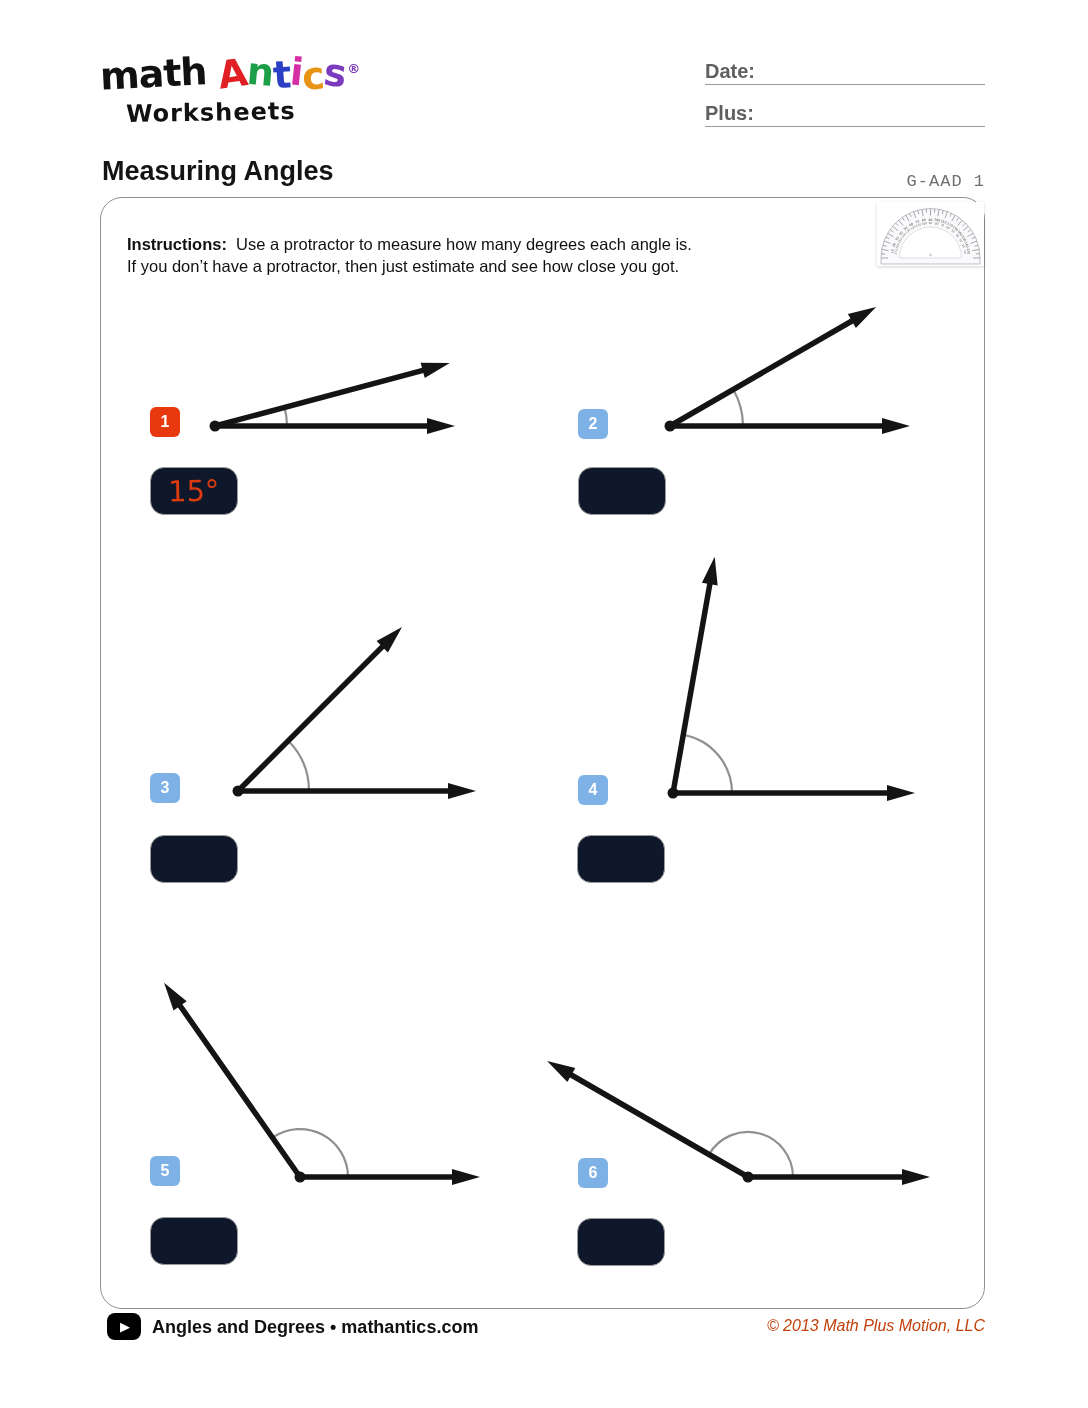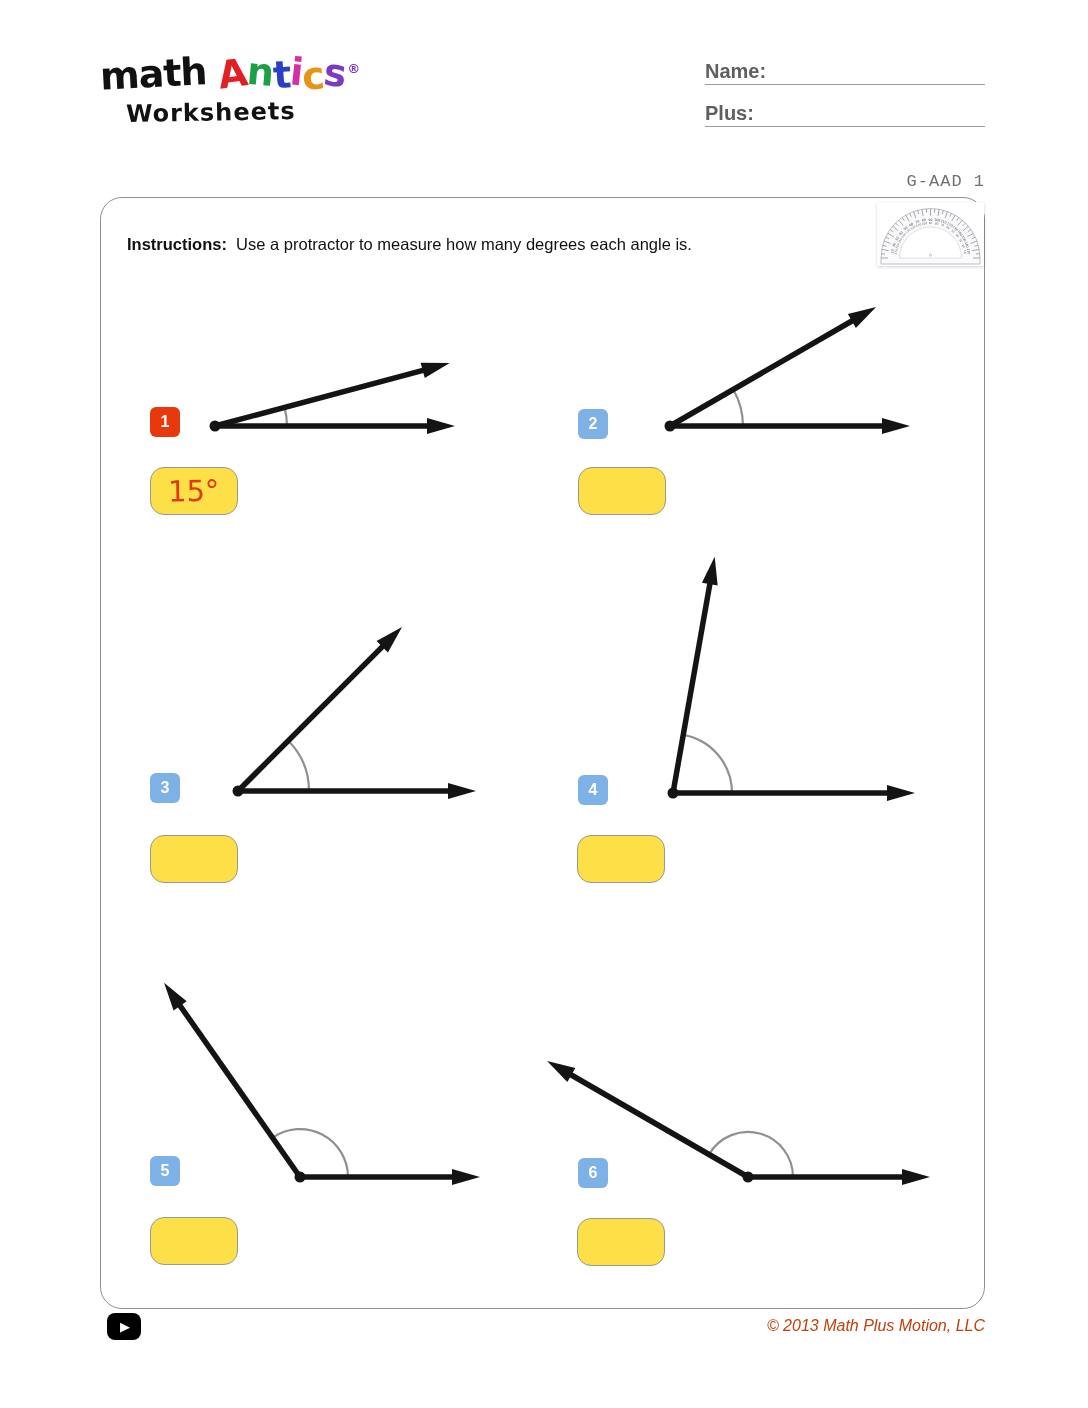--- a/index.html
+++ b/index.html
@@ -35,21 +35,21 @@
             border:1.5px solid #8f8f8f;border-radius:22px;background:#fff;}
   .instructions{position:absolute;left:127px;top:199px;width:650px;font-size:16.5px;line-height:22px;color:#111;margin-top:34px;}
   .instructions b{font-weight:bold;}
 
   .protractor{position:absolute;left:877px;top:202px;box-shadow:0 1px 3px rgba(0,0,0,.18);}
 
   
   .num-badge{position:absolute;width:30px;height:30px;border-radius:6px;color:#fff;
              font-size:16px;font-weight:bold;display:flex;align-items:center;justify-content:center;}
   .answer-box{position:absolute;width:86px;height:46px;border:1.5px solid #999;border-radius:14px;
-              display:flex;align-items:center;justify-content:center;background:#fde047;}
+              display:flex;align-items:center;justify-content:center;background:#0f172a;}
   .answer-text{font-family:"DejaVu Sans",sans-serif;font-size:29px;transform:rotate(-1deg);}
   .figure{position:absolute;}
 
   
   .play-btn{position:absolute;left:107px;top:1313px;width:34px;height:27px;background:#000;
             border-radius:8px;display:flex;align-items:center;justify-content:center;}
   .play-glyph{color:#fff;font-size:13px;margin-left:2px;line-height:1;}
   .footer-label{position:absolute;left:152px;top:1317px;font-size:18px;font-weight:bold;color:#111;}
   .copyright{position:absolute;left:650px;top:1317px;width:335px;text-align:right;
              font-style:italic;font-size:16px;color:#c2410c;}
@@ -57,30 +57,31 @@
 </head>
 <body>
 
 <div class="page">
 
   <div class="logo">
     <div class="logo-line1"><span class="math-word">math</span><span><span class="lg l0" style="color: rgb(224, 32, 37);">A</span><span class="lg l1" style="color: rgb(29, 158, 72);">n</span><span class="lg l2" style="color: rgb(43, 63, 196);">t</span><span class="lg l3" style="color: rgb(214, 47, 165);">i</span><span class="lg l4" style="color: rgb(232, 148, 23);">c</span><span class="lg l5" style="color: rgb(122, 59, 191);">s</span></span><span class="reg">®</span></div>
     <div class="logo-sub">Worksheets</div>
   </div>
 
-  <div class="field-label" style="left:705px;top:60px;">Name:</div>
+  <div class="field-label" style="left:705px;top:60px;">Date:</div>
   <div class="field-line" style="left:705px;top:84px;"></div>
   <div class="field-label" style="left:705px;top:102px;">Plus:</div>
   <div class="field-line" style="left:705px;top:126px;"></div>
 
+  <h1 class="page-title">Measuring Angles</h1>
   <div class="ws-code">G-AAD 1</div>
 
   <div class="main-box"></div>
 
-  <p class="instructions"><b>Instructions:</b>&nbsp; <span>Use a protractor to measure how many degrees each angle is.</span><br></p>
+  <p class="instructions"><b>Instructions:</b>&nbsp; <span>Use a protractor to measure how many degrees each angle is.</span><br><span>If you don’t have a protractor, then just estimate and see how close you got.</span></p>
 
   <svg id="protractor" class="protractor" width="107" height="64" viewBox="0 0 107 64">
       <rect x="0" y="0" width="107" height="64" fill="#fff"></rect>
       <path d="M 4 56 A 49.5 49.5 0 0 1 103 56 L 103 62 L 4 62 Z" fill="#fafafc" stroke="#b5b8bf" stroke-width="0.9"></path>
       <path d="M 22.5 56 A 31 31 0 0 1 84.5 56 Z" fill="#ffffff" stroke="#c9ccd2" stroke-width="0.6"></path>
       <line x1="102.8" y1="56" x2="96" y2="56" stroke="#555" stroke-width="0.5"></line>
       <line x1="102.61239861592306" y1="51.703221882540454" x2="98.82685876317441" y2="52.03441370498155" stroke="#555" stroke-width="0.5"></line>
       <line x1="102.05102222350186" y1="47.43914484102034" x2="95.35432950301885" y2="48.61995244915546" stroke="#555" stroke-width="0.5"></line>
       <line x1="101.12014323605106" y1="43.24022107644573" x2="97.4496250961526" y2="44.22373344783531" stroke="#555" stroke-width="0.5"></line>
       <line x1="99.82684620474528" y1="39.13840693404453" x2="93.4369363834011" y2="41.46414390865908" stroke="#555" stroke-width="0.5"></line>
@@ -239,15 +240,16 @@
       <polygon points="12.082106322010219,15.000000000000014 40.33081762797451,22.071796769724504 32.33081762797451,35.92820323027552" fill="#141414"></polygon>
       <circle cx="213" cy="131" r="5.5" fill="#141414"></circle>
     </svg>
   <div class="answer-box" style="left:577px;top:1218px;">
       <span class="answer-text" style="color: rgb(221, 58, 16);"></span>
     </div>
 
   <div class="play-btn">
       <span class="play-glyph">▶</span>
     </div>
+  <div class="footer-label">Angles and Degrees • mathantics.com</div>
   <div class="copyright">© 2013 Math Plus Motion, LLC</div>
 
 </div>
 
 </body></html>

